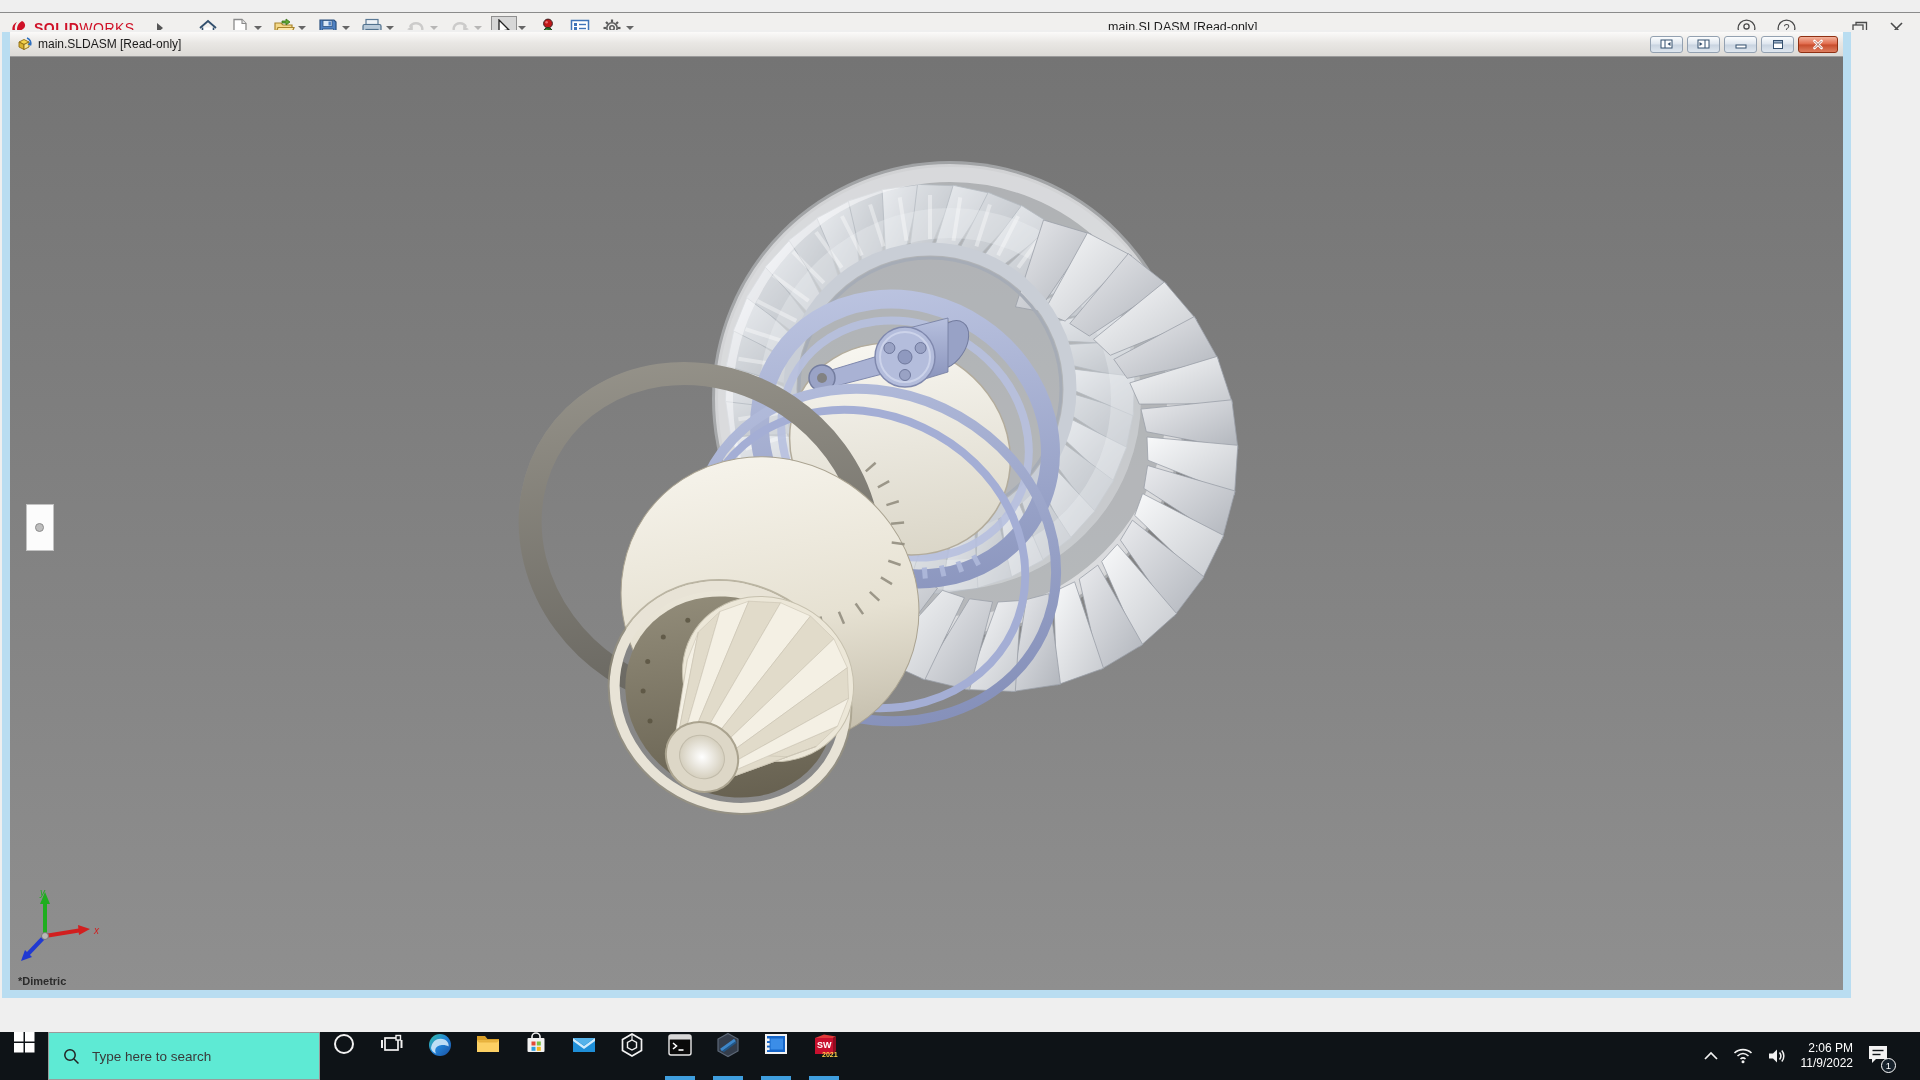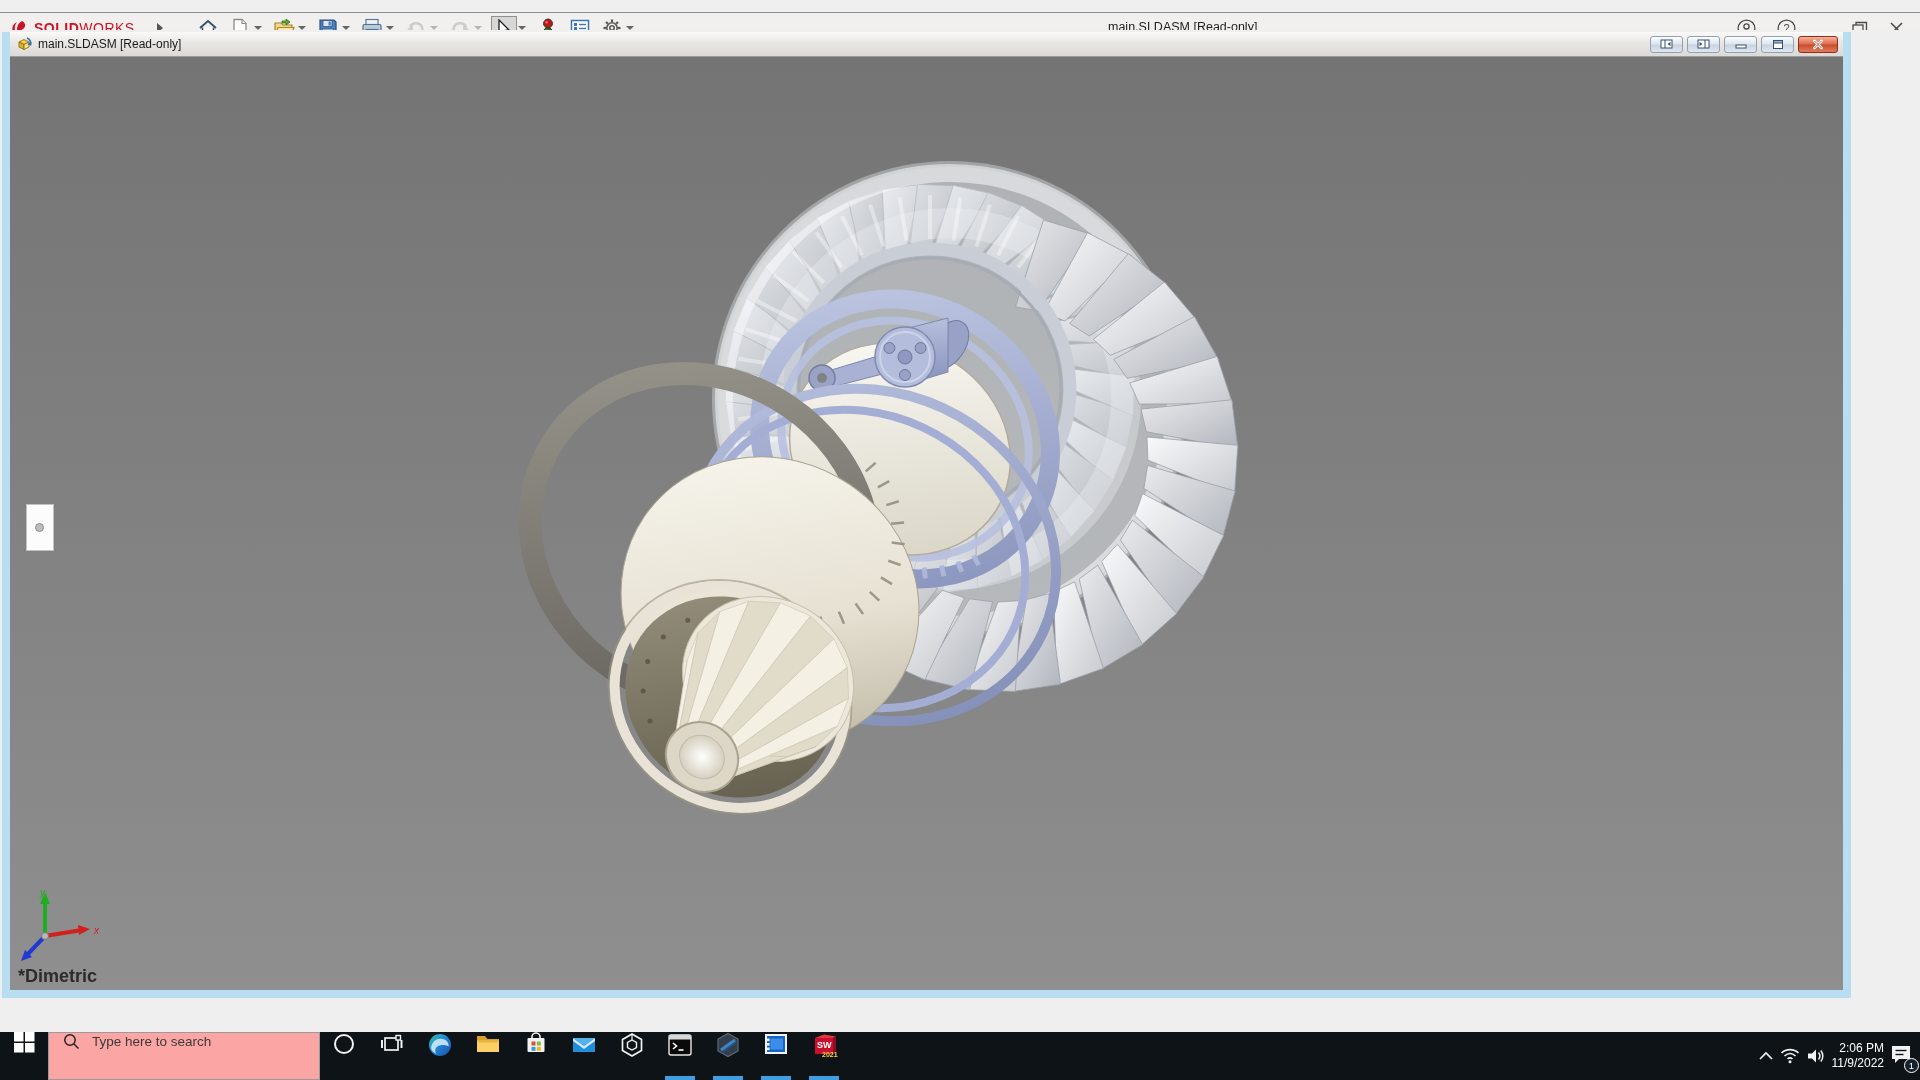--- a/index.html
+++ b/index.html
@@ -31,37 +31,37 @@
     display:flex;align-items:center;border-bottom:1px solid #9a9a9a;}
   .doc-title{font-size:12px;color:#1a1a1a;margin-left:6px;}
   .doc-btns{margin-left:auto;display:flex;gap:4px;padding-right:5px;}
   .dbtn{width:33px;height:17px;border:1px solid #93a1b1;border-radius:3px;
     background:linear-gradient(#fcfdfe,#dde5ee 48%,#c8d3e0 52%,#dfe7ef);
     display:flex;align-items:center;justify-content:center;}
   .dbtn.close{width:40px;border:1px solid #8e3013;
     background:linear-gradient(#f3b29c,#e0694a 48%,#c74c2c 52%,#de7e5f);}
   .viewport{position:relative;width:1833px;height:933px;
     background:linear-gradient(#747474,#8f8f8f);overflow:hidden;}
-  .orientation{position:absolute;left:8px;bottom:3px;font-size:18px;font-weight:bold;color:#2b2b2b;}
+  .orientation{position:absolute;left:8px;bottom:3px;font-size:11px;font-weight:bold;color:#2b2b2b;}
   .collapsed-tab{position:absolute;left:16px;top:447px;width:28px;height:47px;background:#fcfcfc;
     border:1px solid #c2c2c2;}
   .collapsed-tab .dot{position:absolute;left:8px;top:18px;width:9px;height:9px;border-radius:50%;
     background:#bdbdbd;border:1px solid #8d8d8d;}
   .triad{position:absolute;left:0;bottom:14px;}
   
   .taskbar{position:absolute;left:0;bottom:0;width:1920px;height:48px;background:#0e1317;
     display:flex;align-items:stretch;color:#fff;}
   .tb-slot{width:48px;display:flex;align-items:flex-start;justify-content:center;position:relative;flex:0 0 auto;}
   .tb-underline{position:absolute;bottom:0;left:9px;width:30px;height:4px;background:#3f9ede;}
-  .searchbox{width:272px;background:#fca5a5;border:1px solid #9a9a9a;display:flex;align-items:flex-start;flex:0 0 auto;}
+  .searchbox{width:272px;background:#5eead4;border:1px solid #9a9a9a;display:flex;align-items:center;flex:0 0 auto;}
   .searchbox input{border:0;background:transparent;outline:none;font-size:13.5px;width:220px;
     font-family:"Liberation Sans","DejaVu Sans",sans-serif;color:#222;}
   .searchbox input::placeholder{color:#3a3a3a;opacity:1;}
   .searchbox svg{margin:0 10px 0 14px;}
-  .tray{margin-left:auto;display:flex;align-items:center;gap:6px;padding-right:8px;}
+  .tray{margin-left:auto;display:flex;align-items:center;gap:14px;padding-right:31px;}
   .clock{font-size:12px;line-height:15px;text-align:right;}
   .notif{position:relative;}
   .badge{position:absolute;right:-7px;bottom:-5px;width:15px;height:15px;border-radius:50%;
     background:#16212b;border:1.5px solid #fff;color:#fff;font-size:9.5px;display:flex;
     align-items:center;justify-content:center;}
 </style>
 </head>
 <body>
 
 <div class="titlebar">

